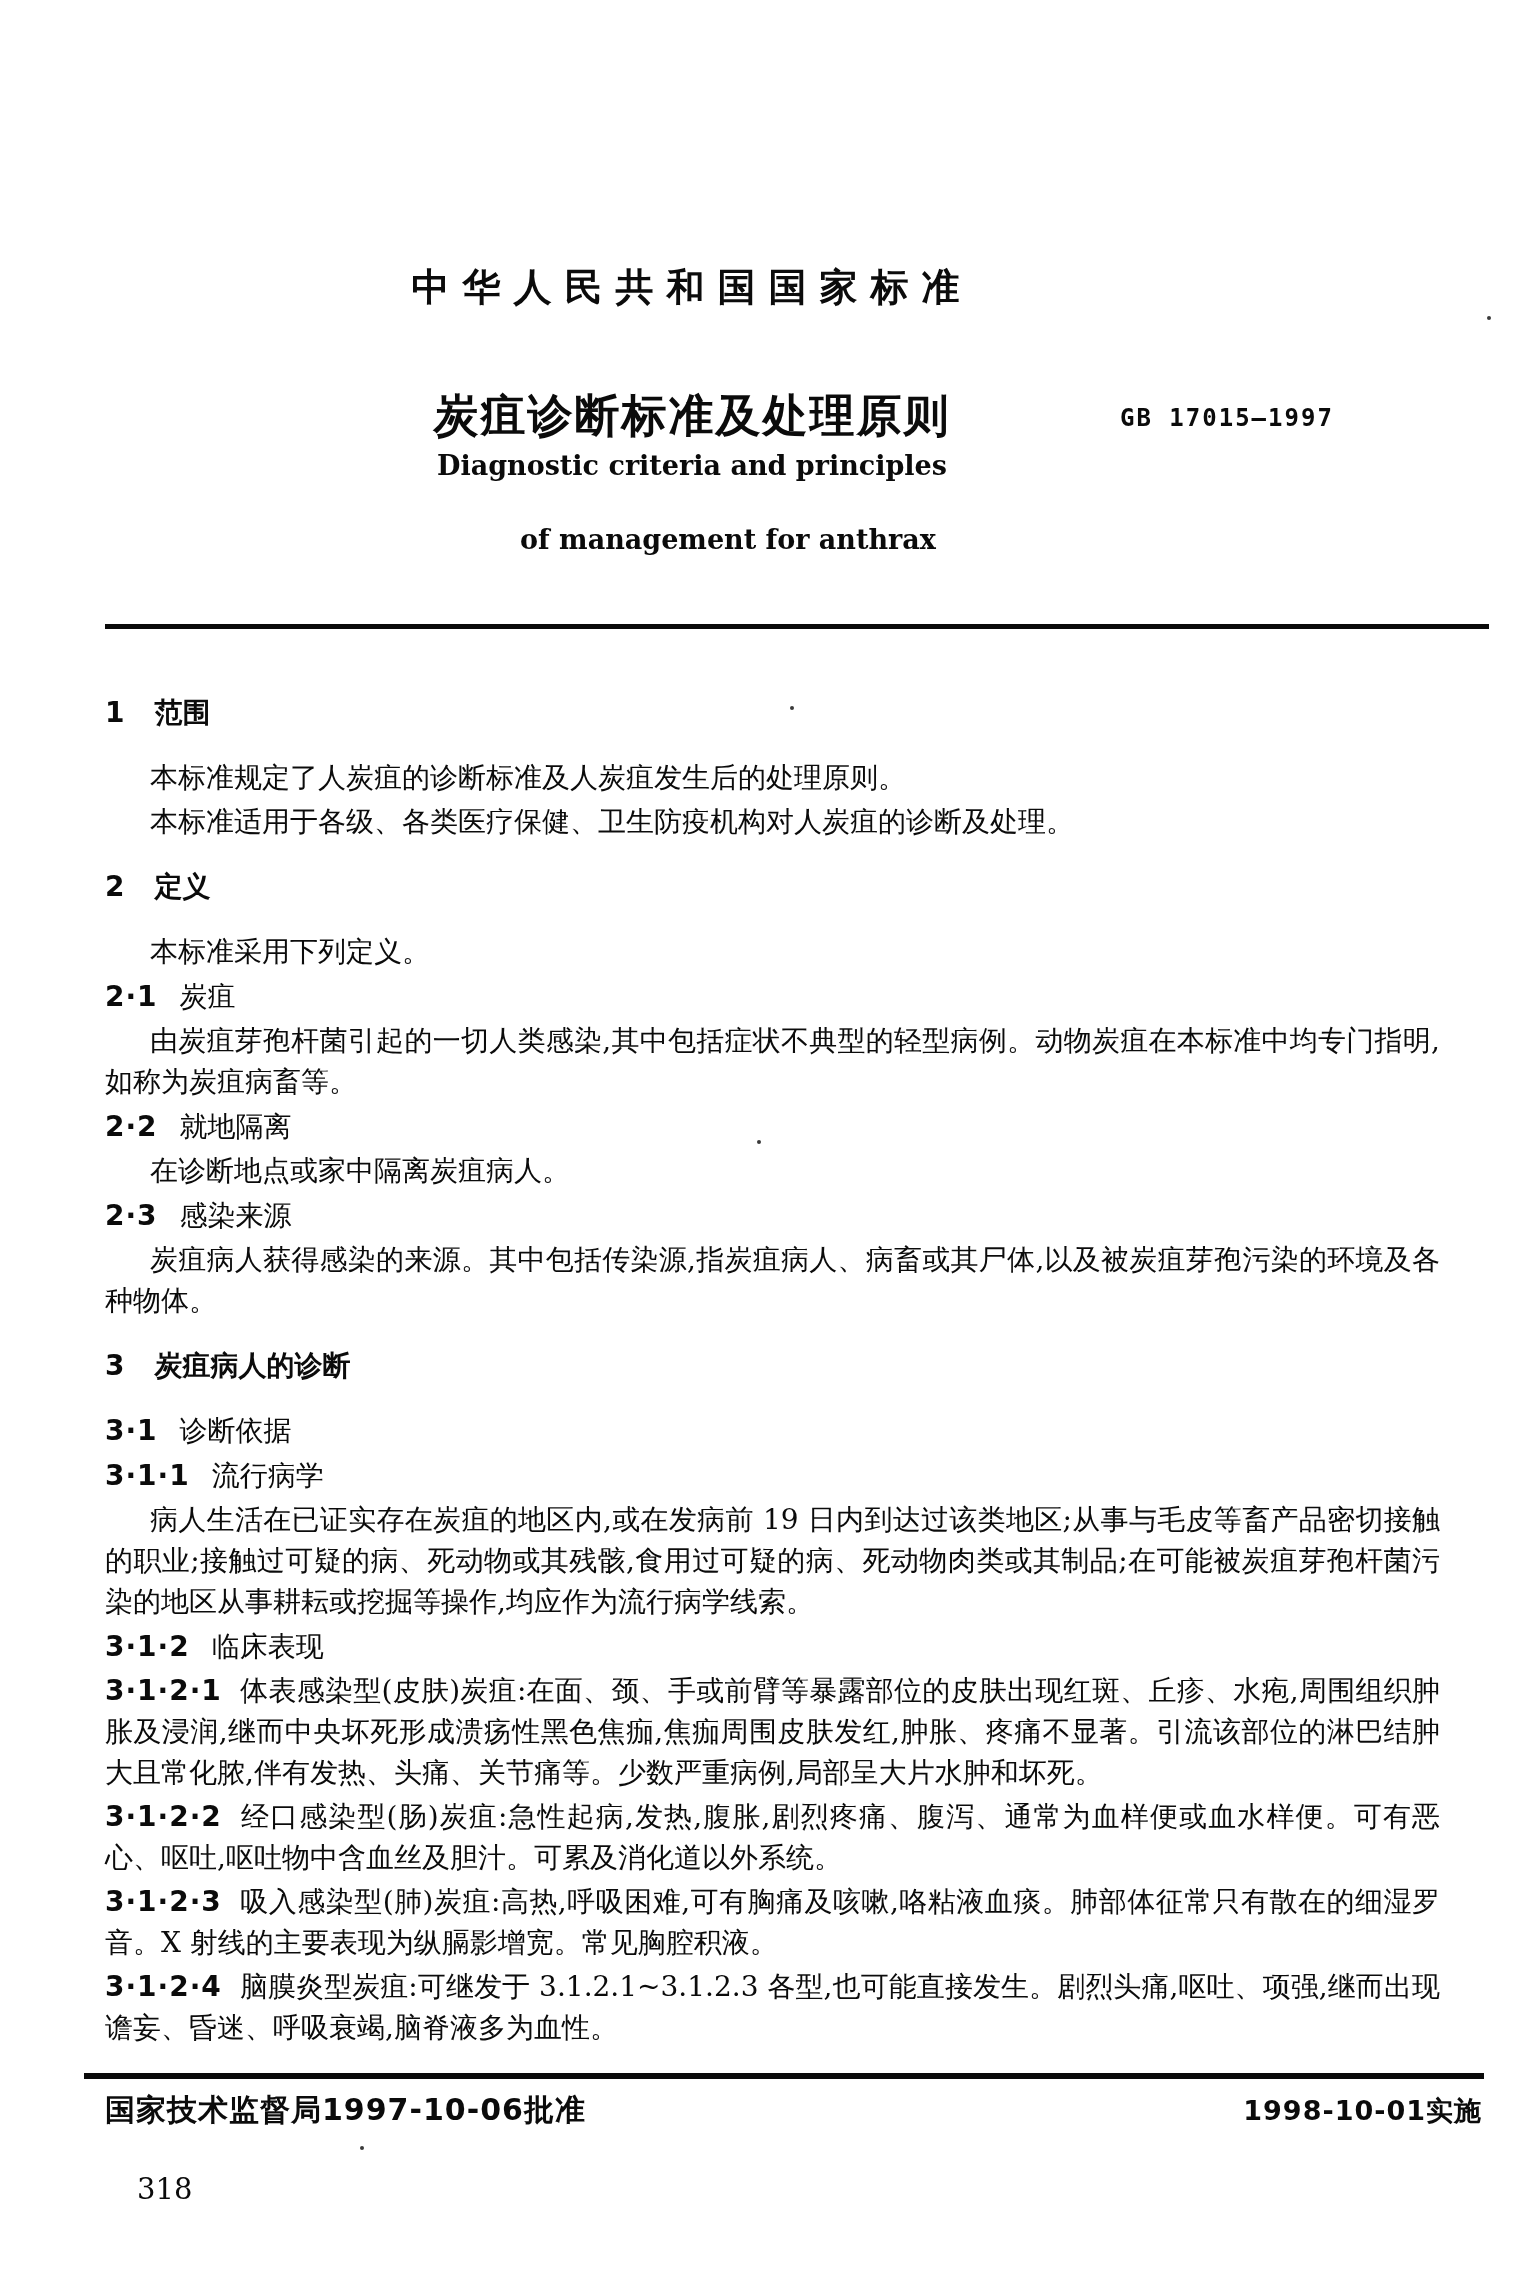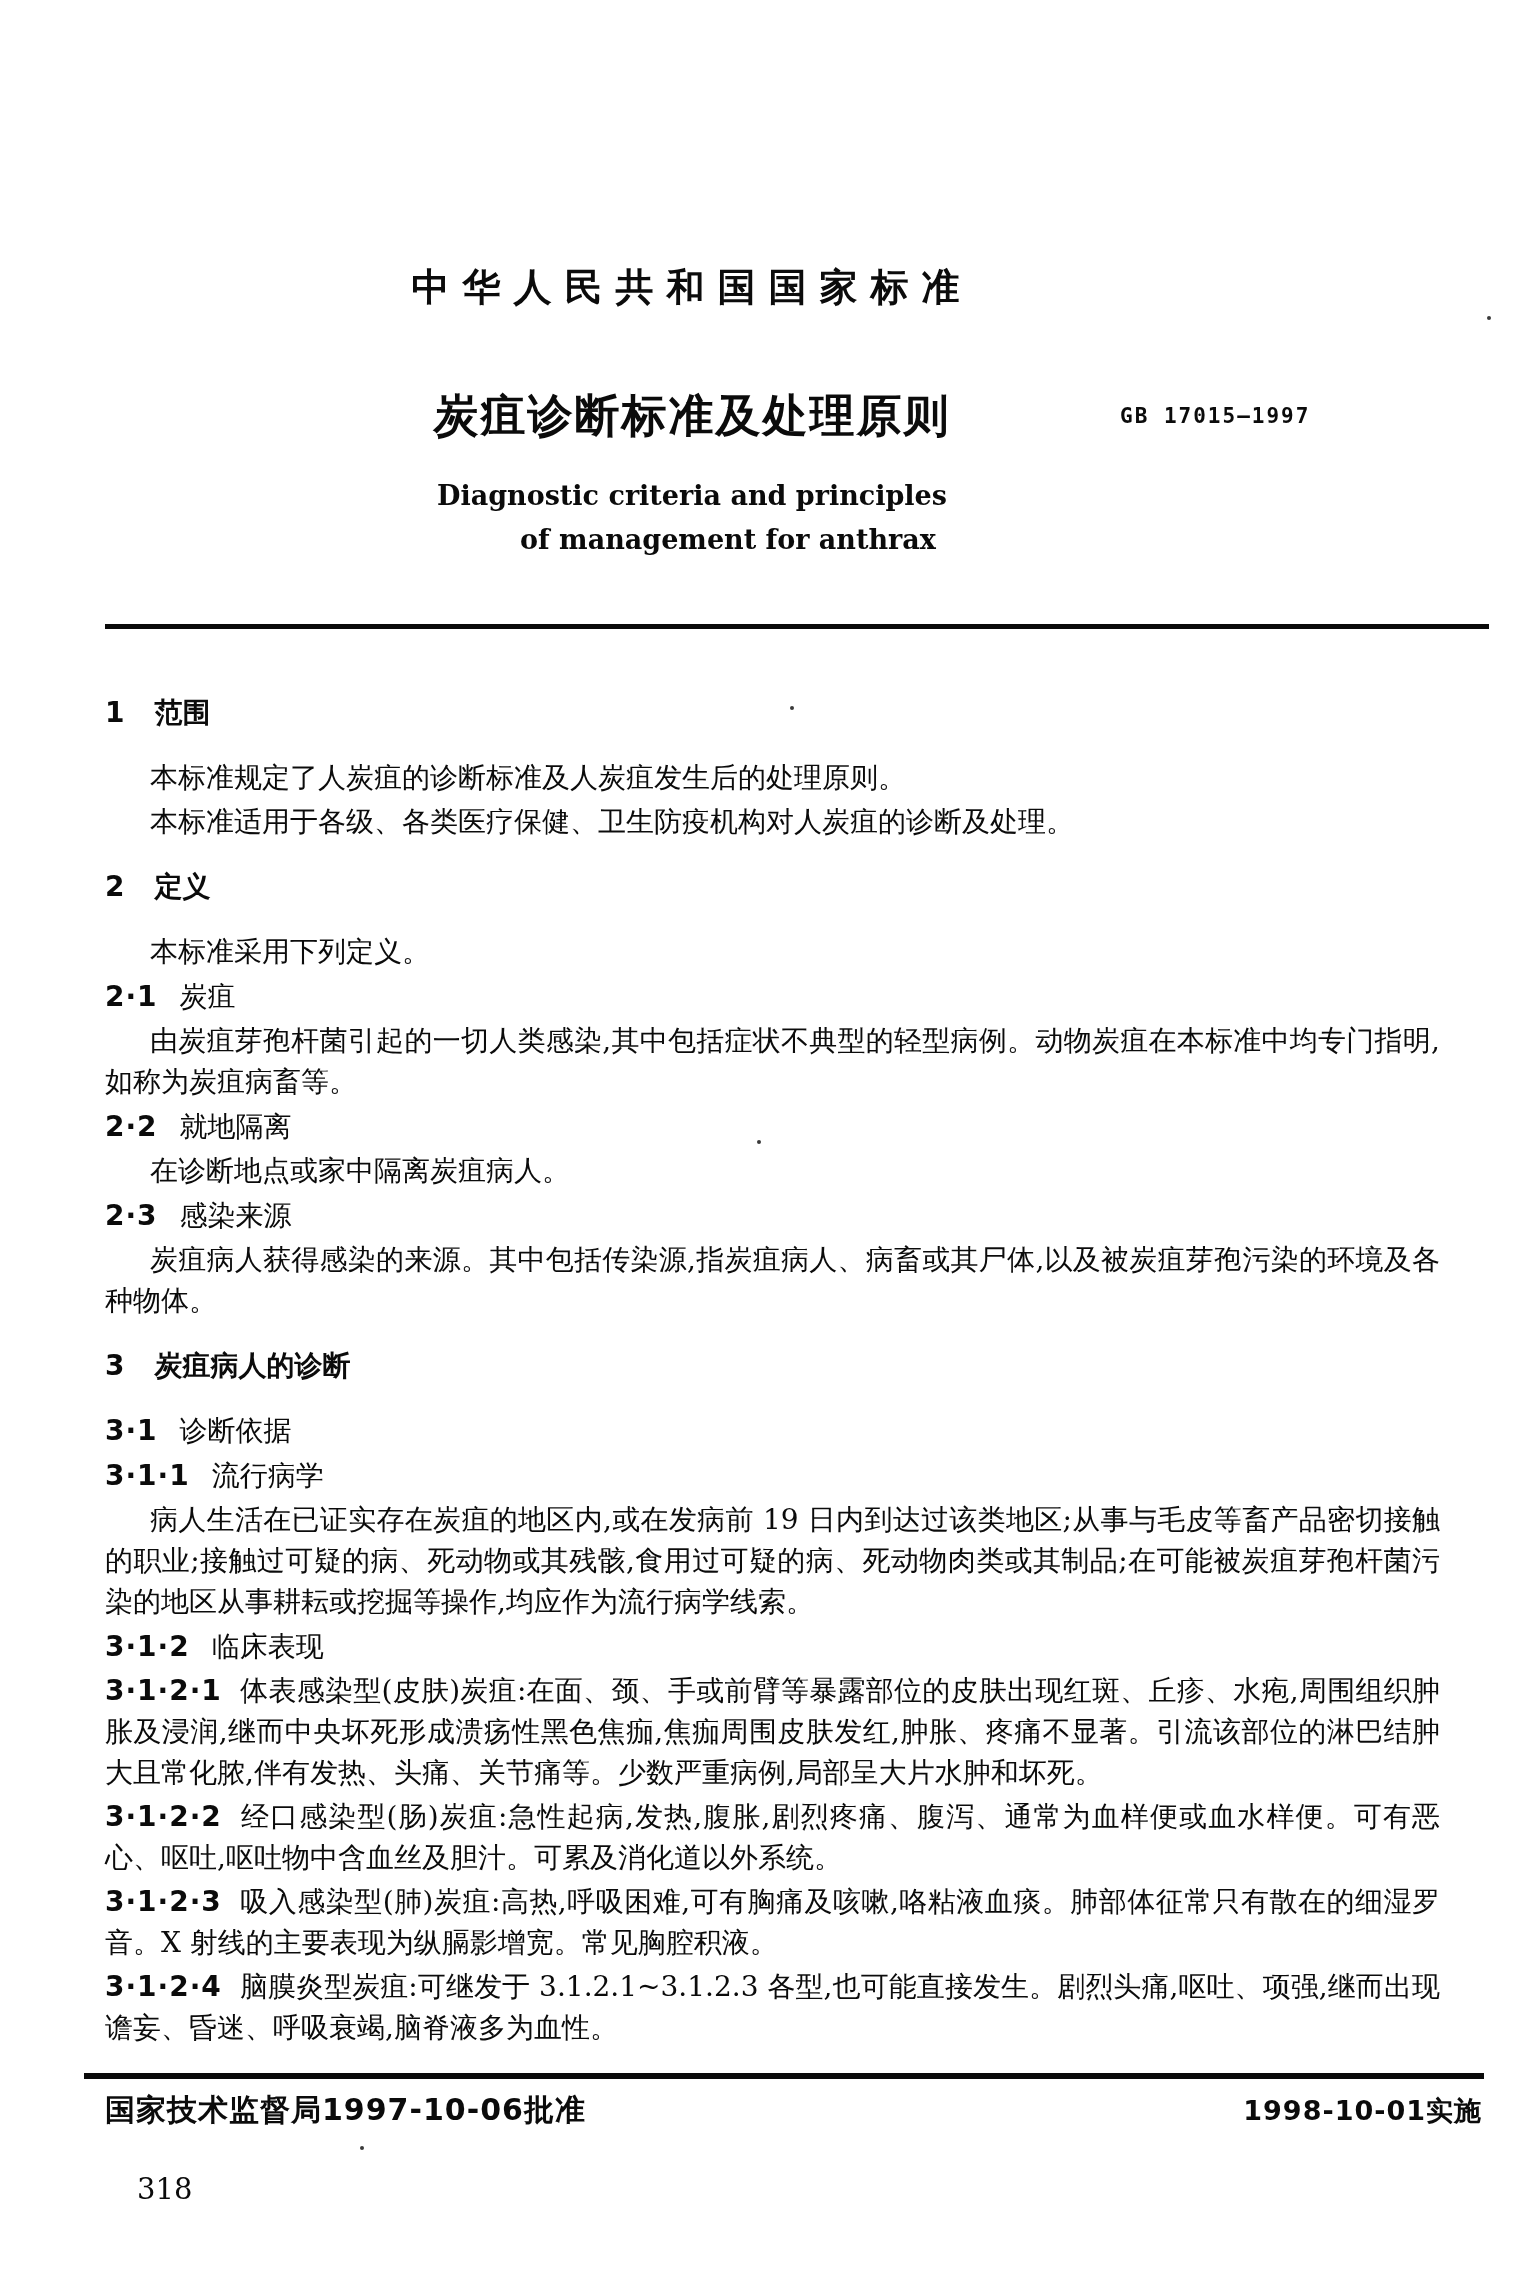--- a/index.html
+++ b/index.html
@@ -8,24 +8,24 @@
 
   
   .hdr-org{position:absolute;top:262px;left:0;width:1384px;text-align:center;
            font-family:"DejaVu Sans",sans-serif;font-weight:bold;
            font-size:38px;letter-spacing:13px;}
   .hdr-title{position:absolute;top:386px;left:0;width:1384px;text-align:center;
              font-family:"DejaVu Sans",sans-serif;font-weight:bold;
              font-size:45px;letter-spacing:2px;}
   .hdr-code{position:absolute;top:404px;left:1120px;
             font-family:"DejaVu Sans Mono",monospace;font-weight:bold;
-            font-size:21px;letter-spacing:2px;}
+            font-size:24px;letter-spacing:2px;}
   .hdr-en{position:absolute;left:0;width:1384px;text-align:center;
           font-family:"DejaVu Serif",serif;font-weight:bold;font-size:27px;}
-  .hdr-en.l1{top:480px;}
+  .hdr-en.l1{top:450px;}
   .hdr-en.l2{top:524px;padding-left:36px;}
 
   
   .rule-top{position:absolute;top:624px;left:105px;width:1384px;height:5px;background:#0a0a0a;}
   .rule-bottom{position:absolute;top:2073px;left:84px;width:1400px;height:6px;background:#0a0a0a;}
 
   
   .body-flow{position:absolute;top:692px;left:105px;width:1335px;
              font-size:28px;line-height:41px;}
   .blk-heading{font-family:"DejaVu Sans",sans-serif;font-weight:bold;margin:24px 0 24px;}

